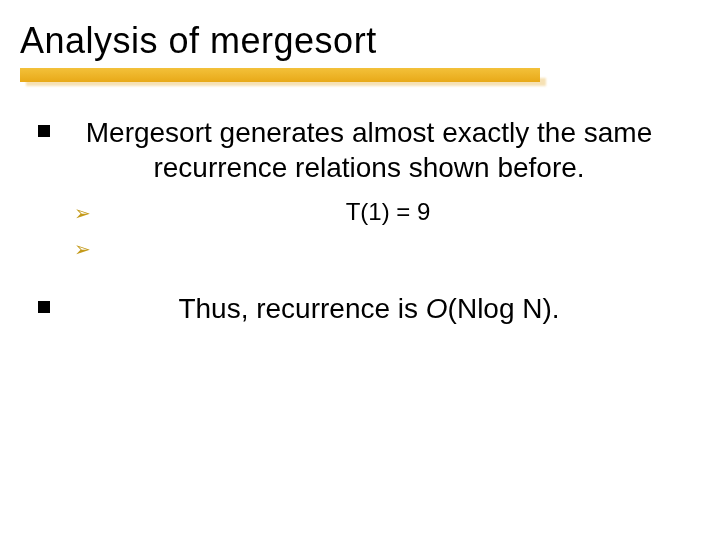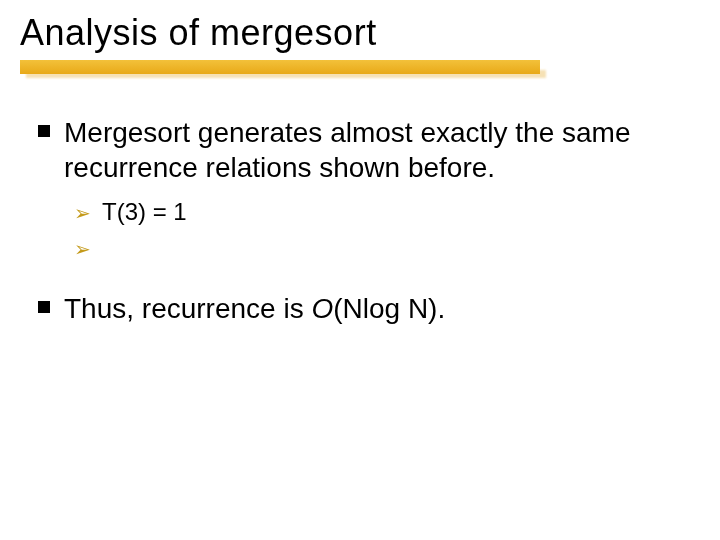--- a/index.html
+++ b/index.html
@@ -22,21 +22,21 @@
     position: absolute;
     left: 20px;
     top: 12px;
     width: 680px;
   }
   .title {
     font-size: 36px;
     font-weight: 400;
     letter-spacing: 0.5px;
     color: #000;
-    margin: 0 0 6px 0;
+    margin: 8px 0 6px 0;
   }
   .underline {
     position: relative;
     width: 520px;
     height: 18px;
   }
   .underline .stripe {
     position: absolute;
     left: 0;
     right: 0;
@@ -51,20 +51,21 @@
     top: 10px;
     height: 8px;
     background: rgba(230, 170, 40, 0.35);
     filter: blur(1px);
   }
   .body {
     position: absolute;
     left: 34px;
     top: 115px;
     width: 640px;
+    text-align: center;
   }
   .lvl1 {
     position: relative;
     padding-left: 30px;
     font-size: 28px;
     line-height: 1.25;
     margin-bottom: 10px;
   }
   .lvl1 .bullet {
     position: absolute;
@@ -111,21 +112,21 @@
 
   <div class="body">
 
     <div class="lvl1">
       <span class="bullet"></span>
       <span>Mergesort generates almost exactly the same recurrence relations shown before.</span>
     </div>
 
     <div class="lvl2">
       <span class="chev">➢</span>
-      <span>T(3) = 1</span>
+      <span>T(1) = 9</span>
     </div>
 
     <div class="lvl2">
       <span class="chev">➢</span>
     </div>
 
     <div class="spacer"></div>
 
     <div class="lvl1">
       <span class="bullet"></span>

